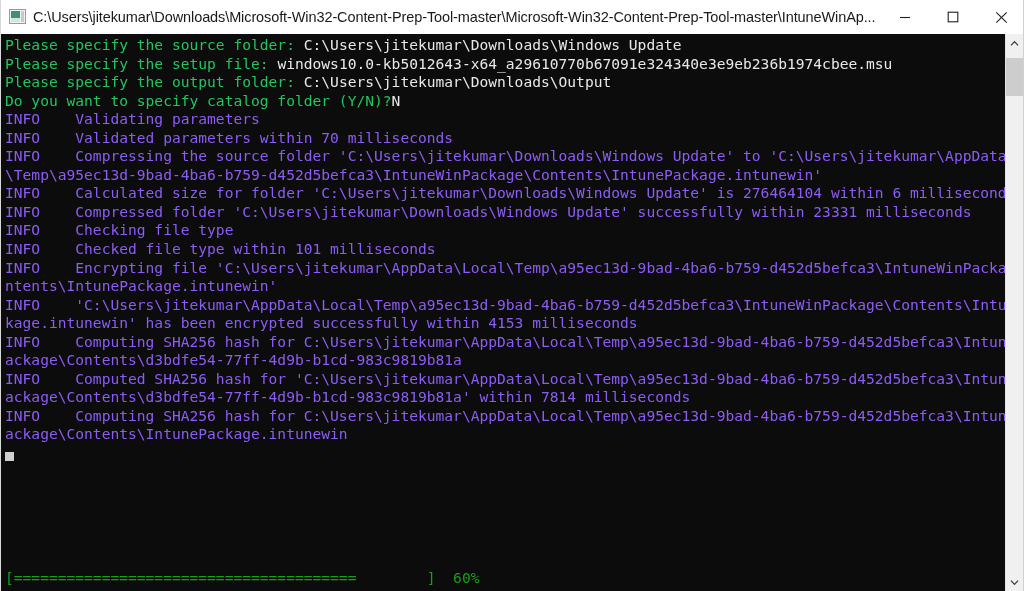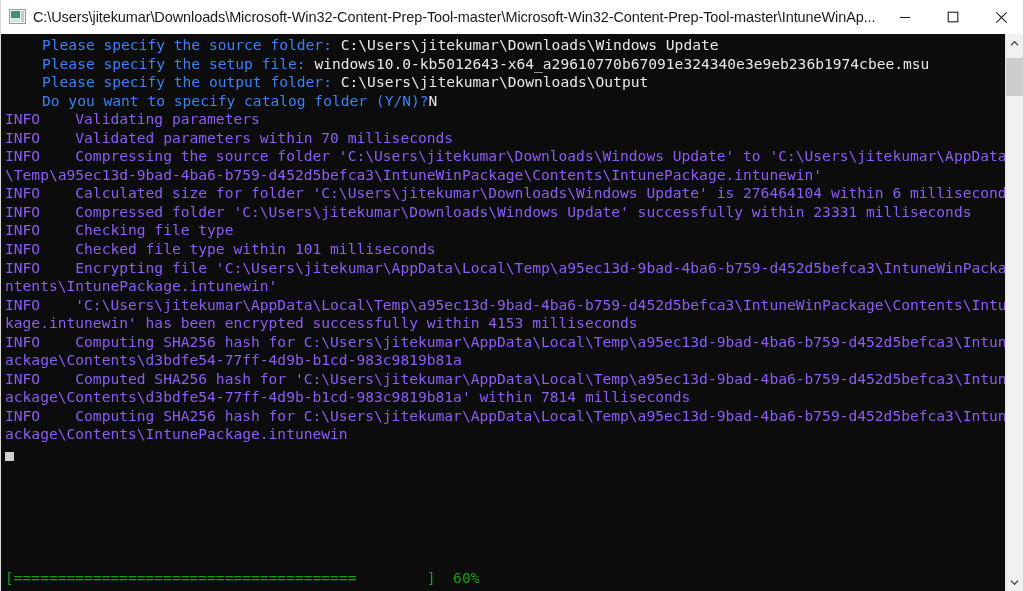--- a/index.html
+++ b/index.html
@@ -120,21 +120,21 @@
     top: 2px;
     width: 1000px;
     font-family: "DejaVu Sans Mono", "Liberation Mono", monospace;
     font-size: 14.6px;
     line-height: 18.55px;
     white-space: pre;
     color: #cccccc;
     letter-spacing: 0px;
   }
   #console-text .line { display: block; height: 18.55px; }
-  #console-text .prompt { color: #3b82f6; margin-left: 37px; }
+  #console-text .prompt { color: #22c55e; }
   #console-text .ans { color: #e8e8e8; }
   #console-text .info { color: #8b5cf6; }
 
   
   #caret {
     position: absolute;
     left: 4px;
     top: 450px;
     width: 9px;
     height: 9px;

